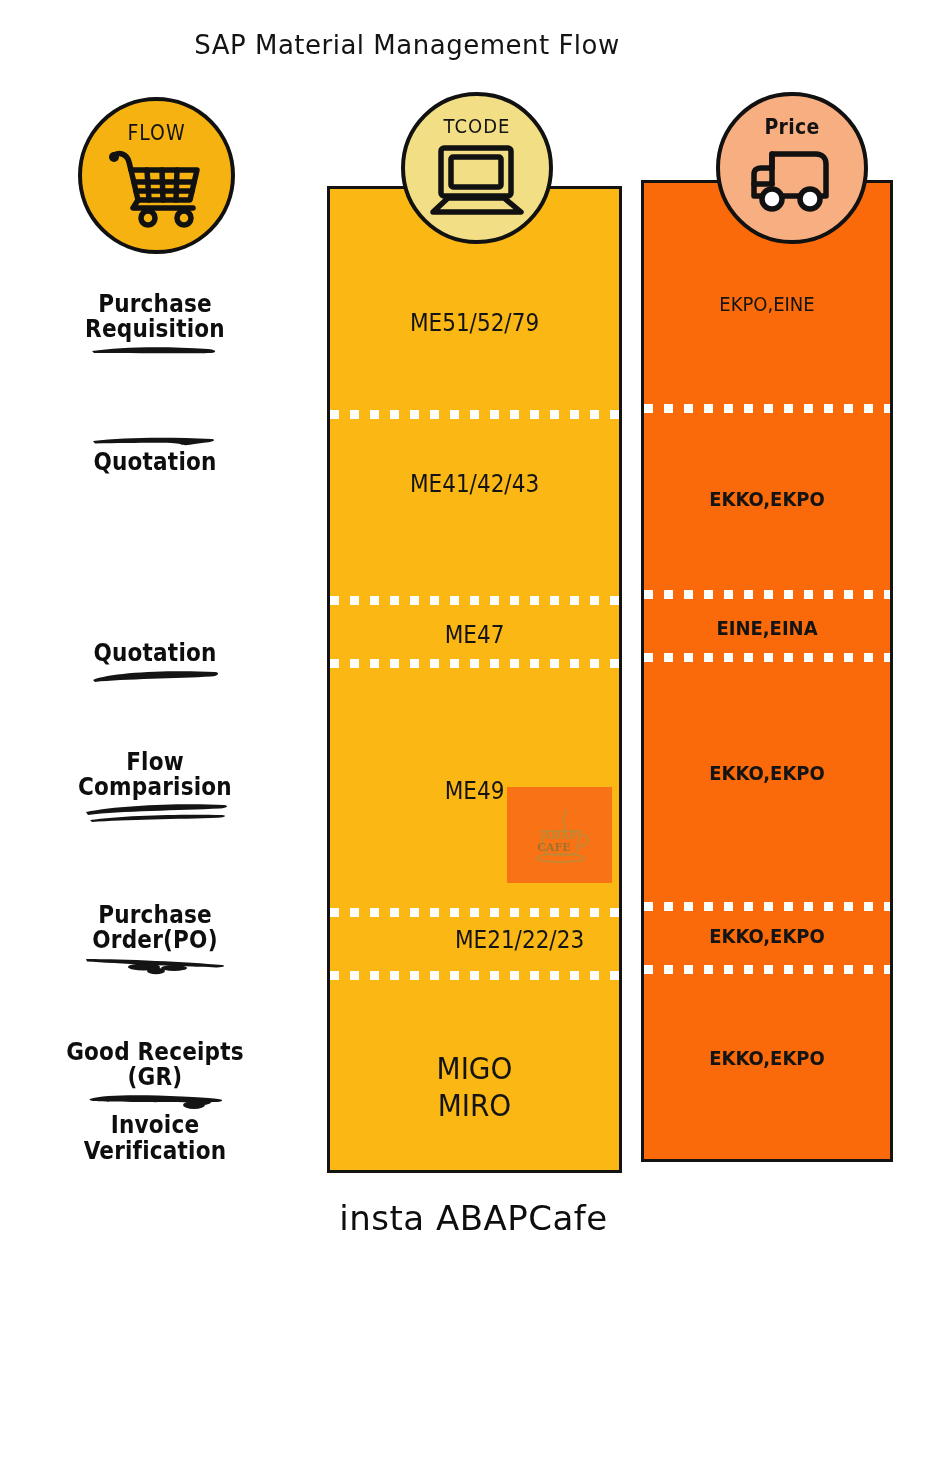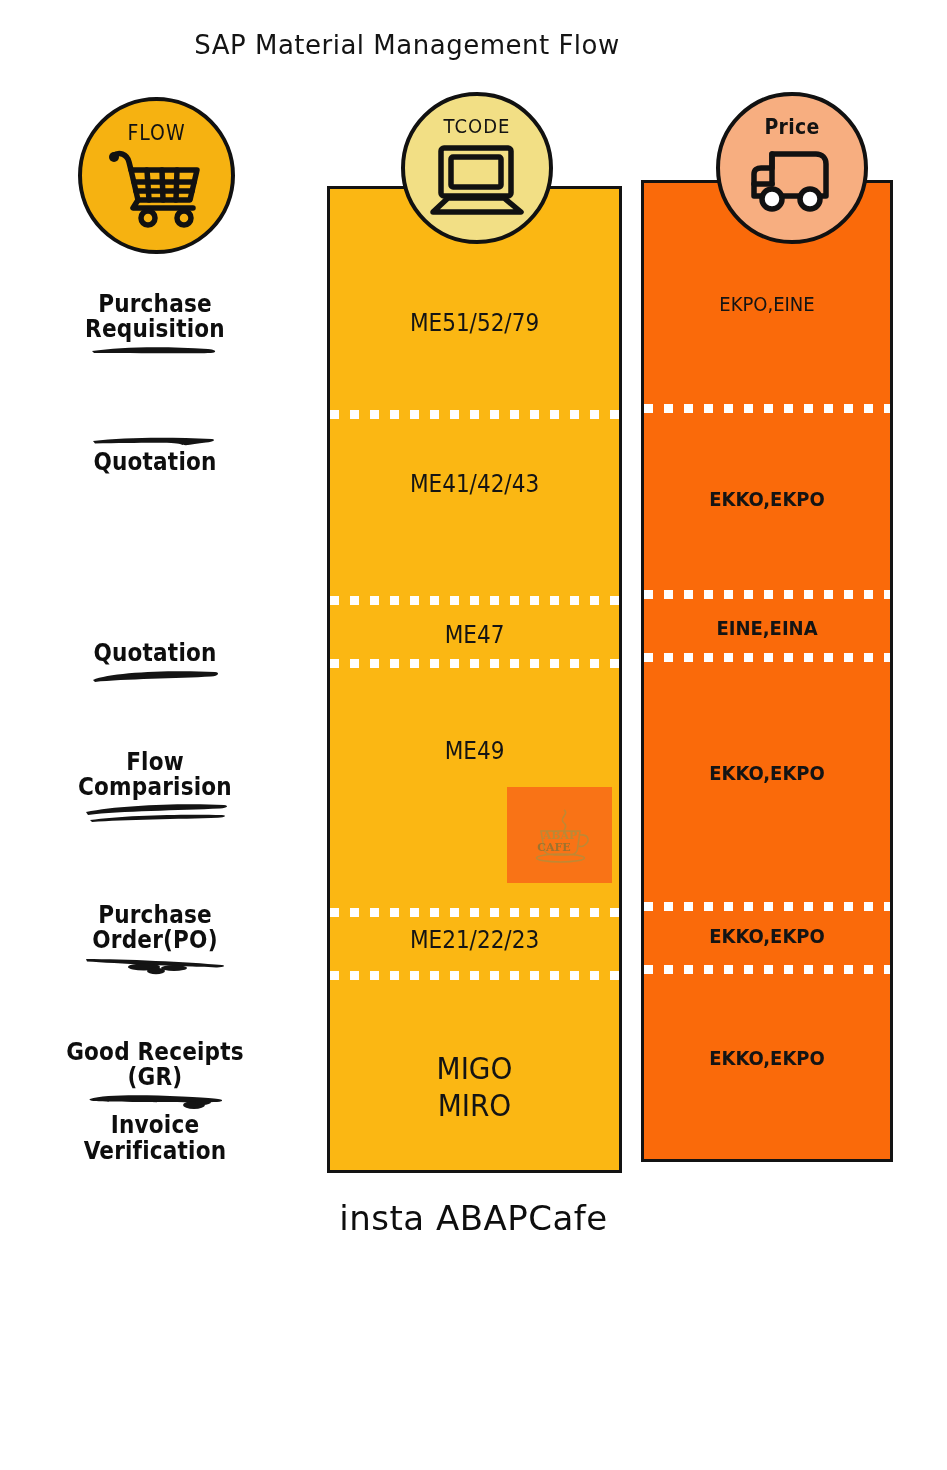--- a/index.html
+++ b/index.html
@@ -251,22 +251,22 @@
 <div id="column-tcode" class="column">
   <div class="divider" style="top:221px;"></div>
   <div class="divider" style="top:407px;"></div>
   <div class="divider" style="top:470px;"></div>
   <div class="divider" style="top:719px;"></div>
   <div class="divider" style="top:782px;"></div>
 
   <div class="cell-text tcode-text" style="top:120px;">ME51/52/79</div>
   <div class="cell-text tcode-text" style="top:281px;">ME41/42/43</div>
   <div class="cell-text tcode-text" style="top:432px;">ME47</div>
-  <div class="cell-text tcode-text" style="top:548px;">ME49</div>
-  <div class="cell-text tcode-text" style="top:737px;">ME21/22/23</div>
+  <div class="cell-text tcode-text" style="top:588px;">ME49</div>
+  <div class="cell-text tcode-text" style="top:737px;padding-left:45px;">ME21/22/23</div>
   <div class="cell-text tcode-text big" style="top:861px;">MIGO
 MIRO</div>
 </div>
 
 <div id="column-tables" class="column">
   <div class="divider" style="top:221px;"></div>
   <div class="divider" style="top:407px;"></div>
   <div class="divider" style="top:470px;"></div>
   <div class="divider" style="top:719px;"></div>
   <div class="divider" style="top:782px;"></div>

